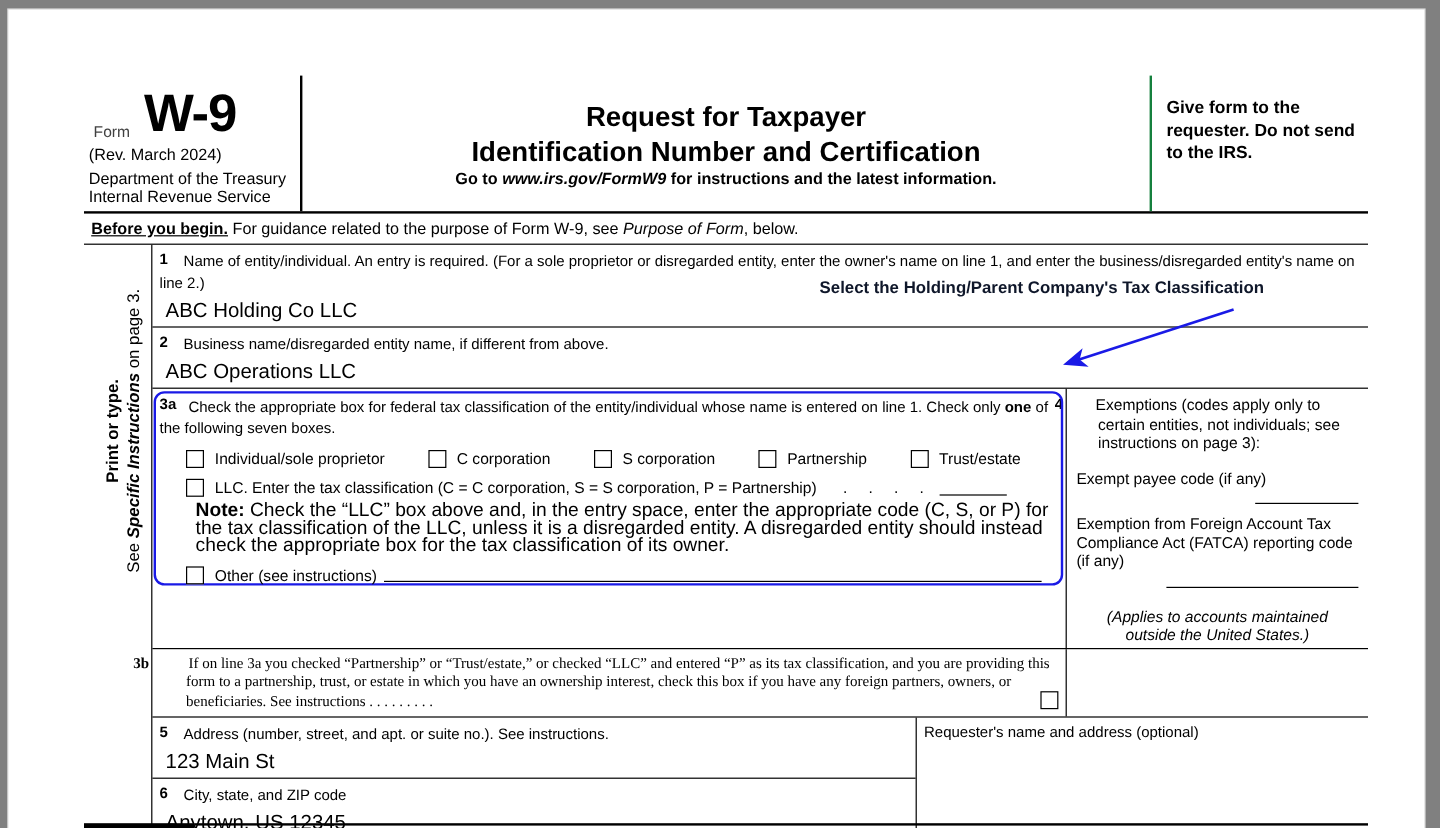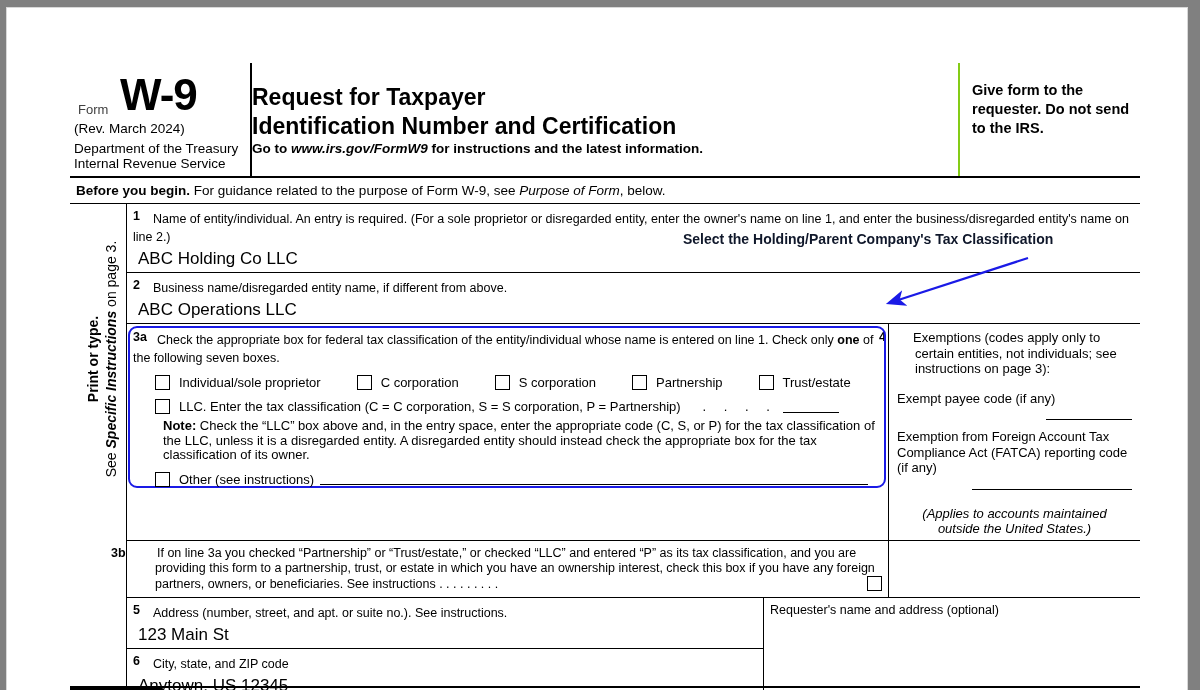--- a/index.html
+++ b/index.html
@@ -47,41 +47,41 @@
   }
   .w9 {
     position: absolute; left: 50px; top: 7px;
     font-size: 44px; font-weight: bold; letter-spacing: -1px;
     font-family: Liberation Sans, sans-serif;
   }
   .rev { position: absolute; left: 4px; top: 58px; font-size: 13.5px; }
   .dept { position: absolute; left: 4px; top: 78px; font-size: 13.5px; line-height: 15px; }
   .hdr-mid {
     flex: 1;
-    border-right: 2px solid #84cc16;
-    text-align: left;
+    border-right: 2px solid #15803d;
+    text-align: center;
     padding-top: 20px;
   }
   .title-1, .title-2 {
     font-size: 23px; font-weight: bold; line-height: 29px;
   }
   .goto { font-size: 13.5px; font-weight: bold; margin-top: 0; }
   .goto i { font-style: italic; }
   .hdr-right {
     width: 180px;
     padding: 18px 8px 4px 12px;
     font-size: 14.5px; font-weight: bold; line-height: 19px;
   }
   
   .byb {
     border-bottom: 1px solid #000;
     font-size: 13.5px;
     padding: 5px 2px 5px 6px;
   }
-  .byb b { font-weight: bold; }
+  .byb b { font-weight: bold; text-decoration: underline; }
   .byb i { font-style: italic; }
 
   
   .main { display: flex; border-left: 0; }
   .rail {
     width: 57px;
     border-right: 1.5px solid #000;
     position: relative;
   }
   .rail-text {
@@ -132,21 +132,21 @@
   .cbrow { display: flex; align-items: center; margin-top: 9px; }
   .cb {
     width: 15px; height: 15px;
     border: 1.3px solid #000;
     background: #fff;
     flex: none;
     margin-right: 9px;
   }
   .cbtxt { font-size: 13px; }
   .cbspacer { width: 36px; }
-  .note { font-size: 13px; line-height: 14.5px; margin: 5px 0 0 30px; }
+  .note { font-size: 16px; line-height: 14.5px; margin: 5px 0 0 30px; }
   .note b { font-weight: bold; }
   .leaders { font-size: 13px; letter-spacing: 7px; margin: 0 6px 0 22px; }
   .blankline {
     display: inline-block; width: 56px;
     border-bottom: 1.2px solid #000;
     height: 12px;
   }
   .otherline {
     flex: 1; border-bottom: 1.2px solid #000; height: 12px; margin-left: 6px;
   }
@@ -167,20 +167,21 @@
     margin-left: auto; margin-top: 1px;
   }
   .applies { font-style: italic; text-align: center; margin-top: 16px; line-height: 15px; }
 
   
   .b3b {
     width: 762px;
     border-right: 1.5px solid #000;
     padding: 5px 6px 5px 6px;
     position: relative;
+    font-family: Liberation Serif, serif;
   }
   .b3b .txt { font-size: 12.5px; line-height: 15.5px; padding-left: 22px; text-indent: -22px;}
   .cb-right {
     position: absolute; right: 6px; bottom: 6px;
     width: 15px; height: 15px; border: 1.3px solid #000; background: #fff;
   }
   .b4blank { flex: 1; }
 
   
   .addr-left { width: 637px; border-right: 1.5px solid #000; }

